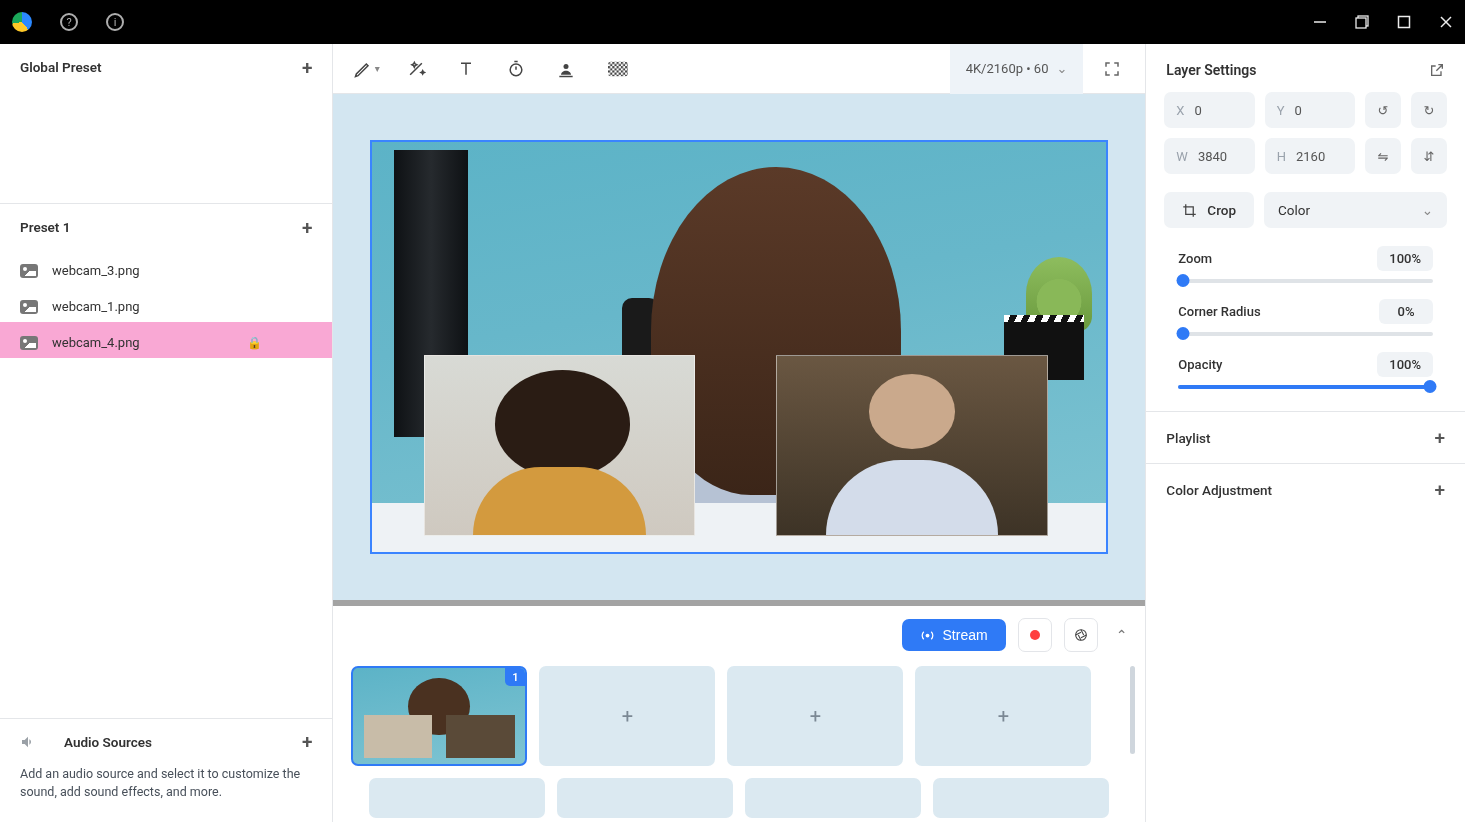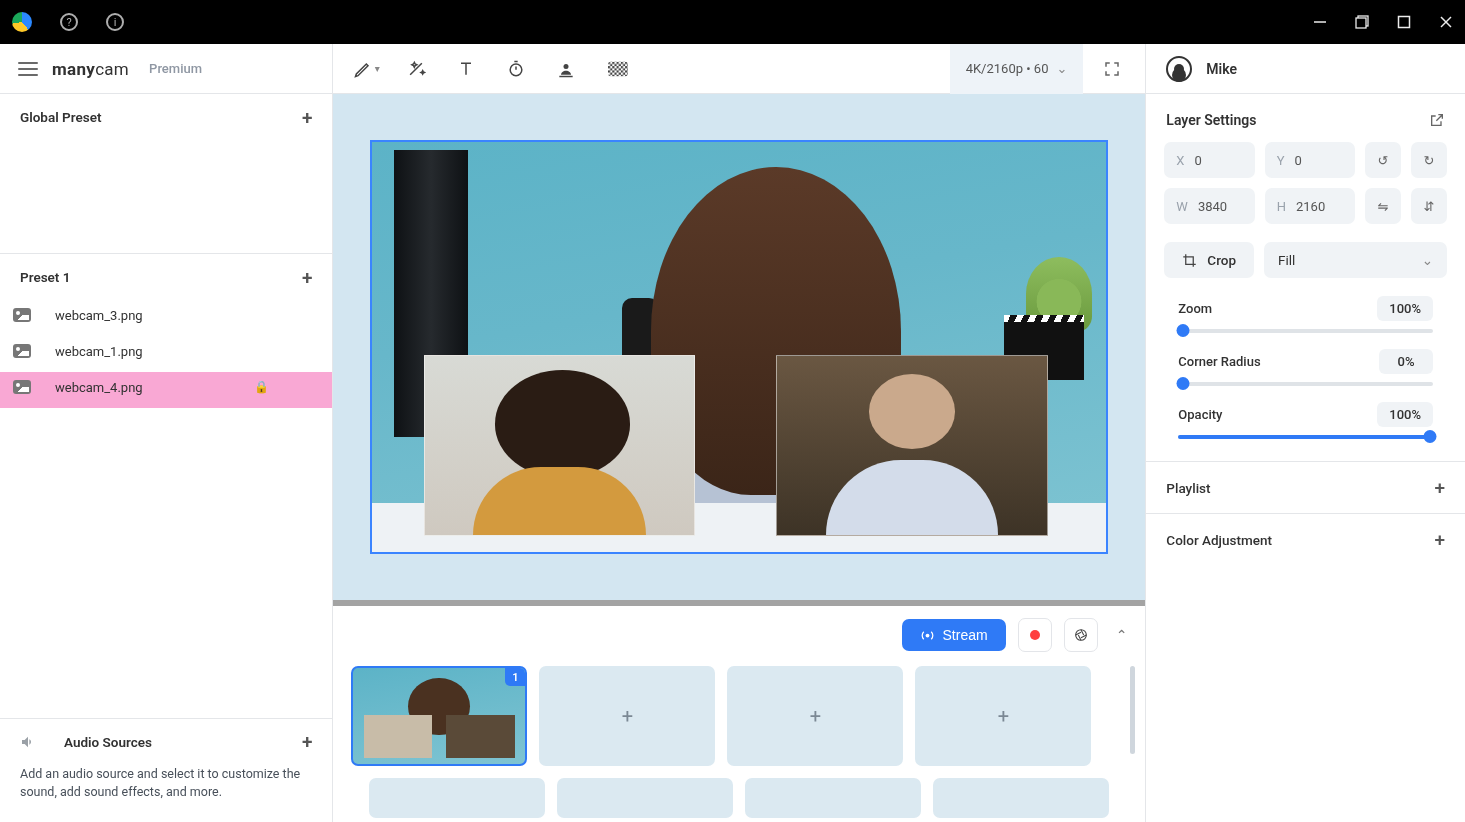--- a/index.html
+++ b/index.html
@@ -15,21 +15,21 @@
 .brand{height:50px;display:flex;align-items:center;padding:0 18px;gap:14px;border-bottom:1px solid #e4e6e9;}
 .hamb{width:20px;height:14px;display:flex;flex-direction:column;justify-content:space-between;}
 .hamb span{height:2px;background:#6a6a6a;border-radius:2px;}
 .brand-name{font-weight:700;font-size:17px;letter-spacing:.3px;}
 .brand-name span{font-weight:400;}
 .brand-plan{color:#8f97a3;font-size:13px;font-weight:500;margin-left:6px;}
 .panel-hd{display:flex;align-items:center;justify-content:space-between;padding:0 20px;height:46px;font-weight:600;font-size:13.5px;}
 .plus-ico{font-size:19px;color:#555;line-height:1;}
 .global-preset{height:160px;border-bottom:1px solid #e4e6e9;}
 .preset-list{flex:1;}
-.p-item{display:flex;align-items:flex-start;gap:24px;padding:8px 13px;height:36px;font-size:13px;}
+.p-item{display:flex;align-items:flex-end;gap:14px;padding:8px 20px;height:36px;font-size:13px;}
 .p-item.active{background:#f9a8d4;}
 .img-ico{width:18px;height:14px;border-radius:3px;background:#777;position:relative;}
 .img-ico:after{content:"";position:absolute;left:3px;top:3px;width:4px;height:4px;border-radius:50%;background:#fff;}
 .img-ico:before{content:"";position:absolute;left:2px;bottom:2px;right:2px;height:5px;background:linear-gradient(135deg,transparent 40%,#fff 40%);}
 .lock-ico{margin-left:auto;margin-right:50px;font-size:12px;color:#555;}
 .audio-block{border-top:1px solid #e4e6e9;padding-bottom:20px;}
 .audio-hint{padding:0 20px;font-size:12.5px;color:#48505a;line-height:1.5;}
 .center{flex:1;display:flex;flex-direction:column;background:#d3e6f1;}
 .topbar{height:50px;background:#fff;border-bottom:1px solid #e4e6e9;display:flex;align-items:center;padding:0 12px;gap:8px;}
 .tb-btn{width:42px;height:36px;display:flex;align-items:center;justify-content:center;color:#3d3d3d;border-radius:6px;}
@@ -123,29 +123,20 @@
         <svg viewBox="0 0 14 14" width="14" height="14">
           <line x1="2" y1="2" x2="12" y2="12" stroke="#ececec" stroke-width="1.5"></line>
           <line x1="12" y1="2" x2="2" y2="12" stroke="#ececec" stroke-width="1.5"></line>
         </svg>
       </div>
   </div>
 </div>
 
 <div class="app">
   <div class="sidebar">
-    <div class="brand">
-      <div class="hamb">
-          <span></span>
-          <span></span>
-          <span></span>
-        </div>
-      <div class="brand-name"><span style="font-weight:700">many</span><span>cam</span></div>
-      <div class="brand-plan">Premium</div>
-    </div>
     <div class="global-preset">
       <div class="panel-hd">
         <span>Global Preset</span>
         <span class="plus-ico">+</span>
       </div>
     </div>
     <div class="preset-list">
       <div class="panel-hd">
         <span>Preset 1</span>
         <span class="plus-ico">+</span>
@@ -283,24 +274,20 @@
       <div class="partial-row">
         <div class="partial-slot"></div>
         <div class="partial-slot"></div>
         <div class="partial-slot"></div>
         <div class="partial-slot"></div>
       </div>
     </div>
   </div>
 
   <div class="right">
-    <div class="user-row">
-      <div class="avatar"></div>
-      <div class="user-name">Mike</div>
-    </div>
     <div class="layer-hd">
       <span>Layer Settings</span>
       <svg class="pop-ico" viewBox="0 0 24 24">
           <path fill="none" stroke="#666" stroke-width="2" d="M14 4h6v6M20 4l-9 9M18 14v6H4V6h6"></path>
         </svg>
     </div>
     <div class="coords">
       <div class="coord-box">
           <span>X</span>
           <span>0</span>
@@ -325,21 +312,21 @@
       <div class="rot-box">⇵</div>
     </div>
     <div class="crop-row">
       <div class="crop-btn">
         <svg width="15" height="15" viewBox="0 0 24 24">
             <path fill="none" stroke="#444" stroke-width="2" d="M6 2v16h16M2 6h16v16"></path>
           </svg>
         <span>Crop</span>
       </div>
       <div class="fill-sel">
-        <span>Fill</span>
+        <span>Color</span>
         <span style="color:#888;">⌄</span>
       </div>
     </div>
     <div class="slider-row">
       <div class="slider-hd">
         <span>Zoom</span>
         <span class="slider-val">100%</span>
       </div>
       <div class="slider-track">
           <div class="slider-fill" style="width:2%"></div>

